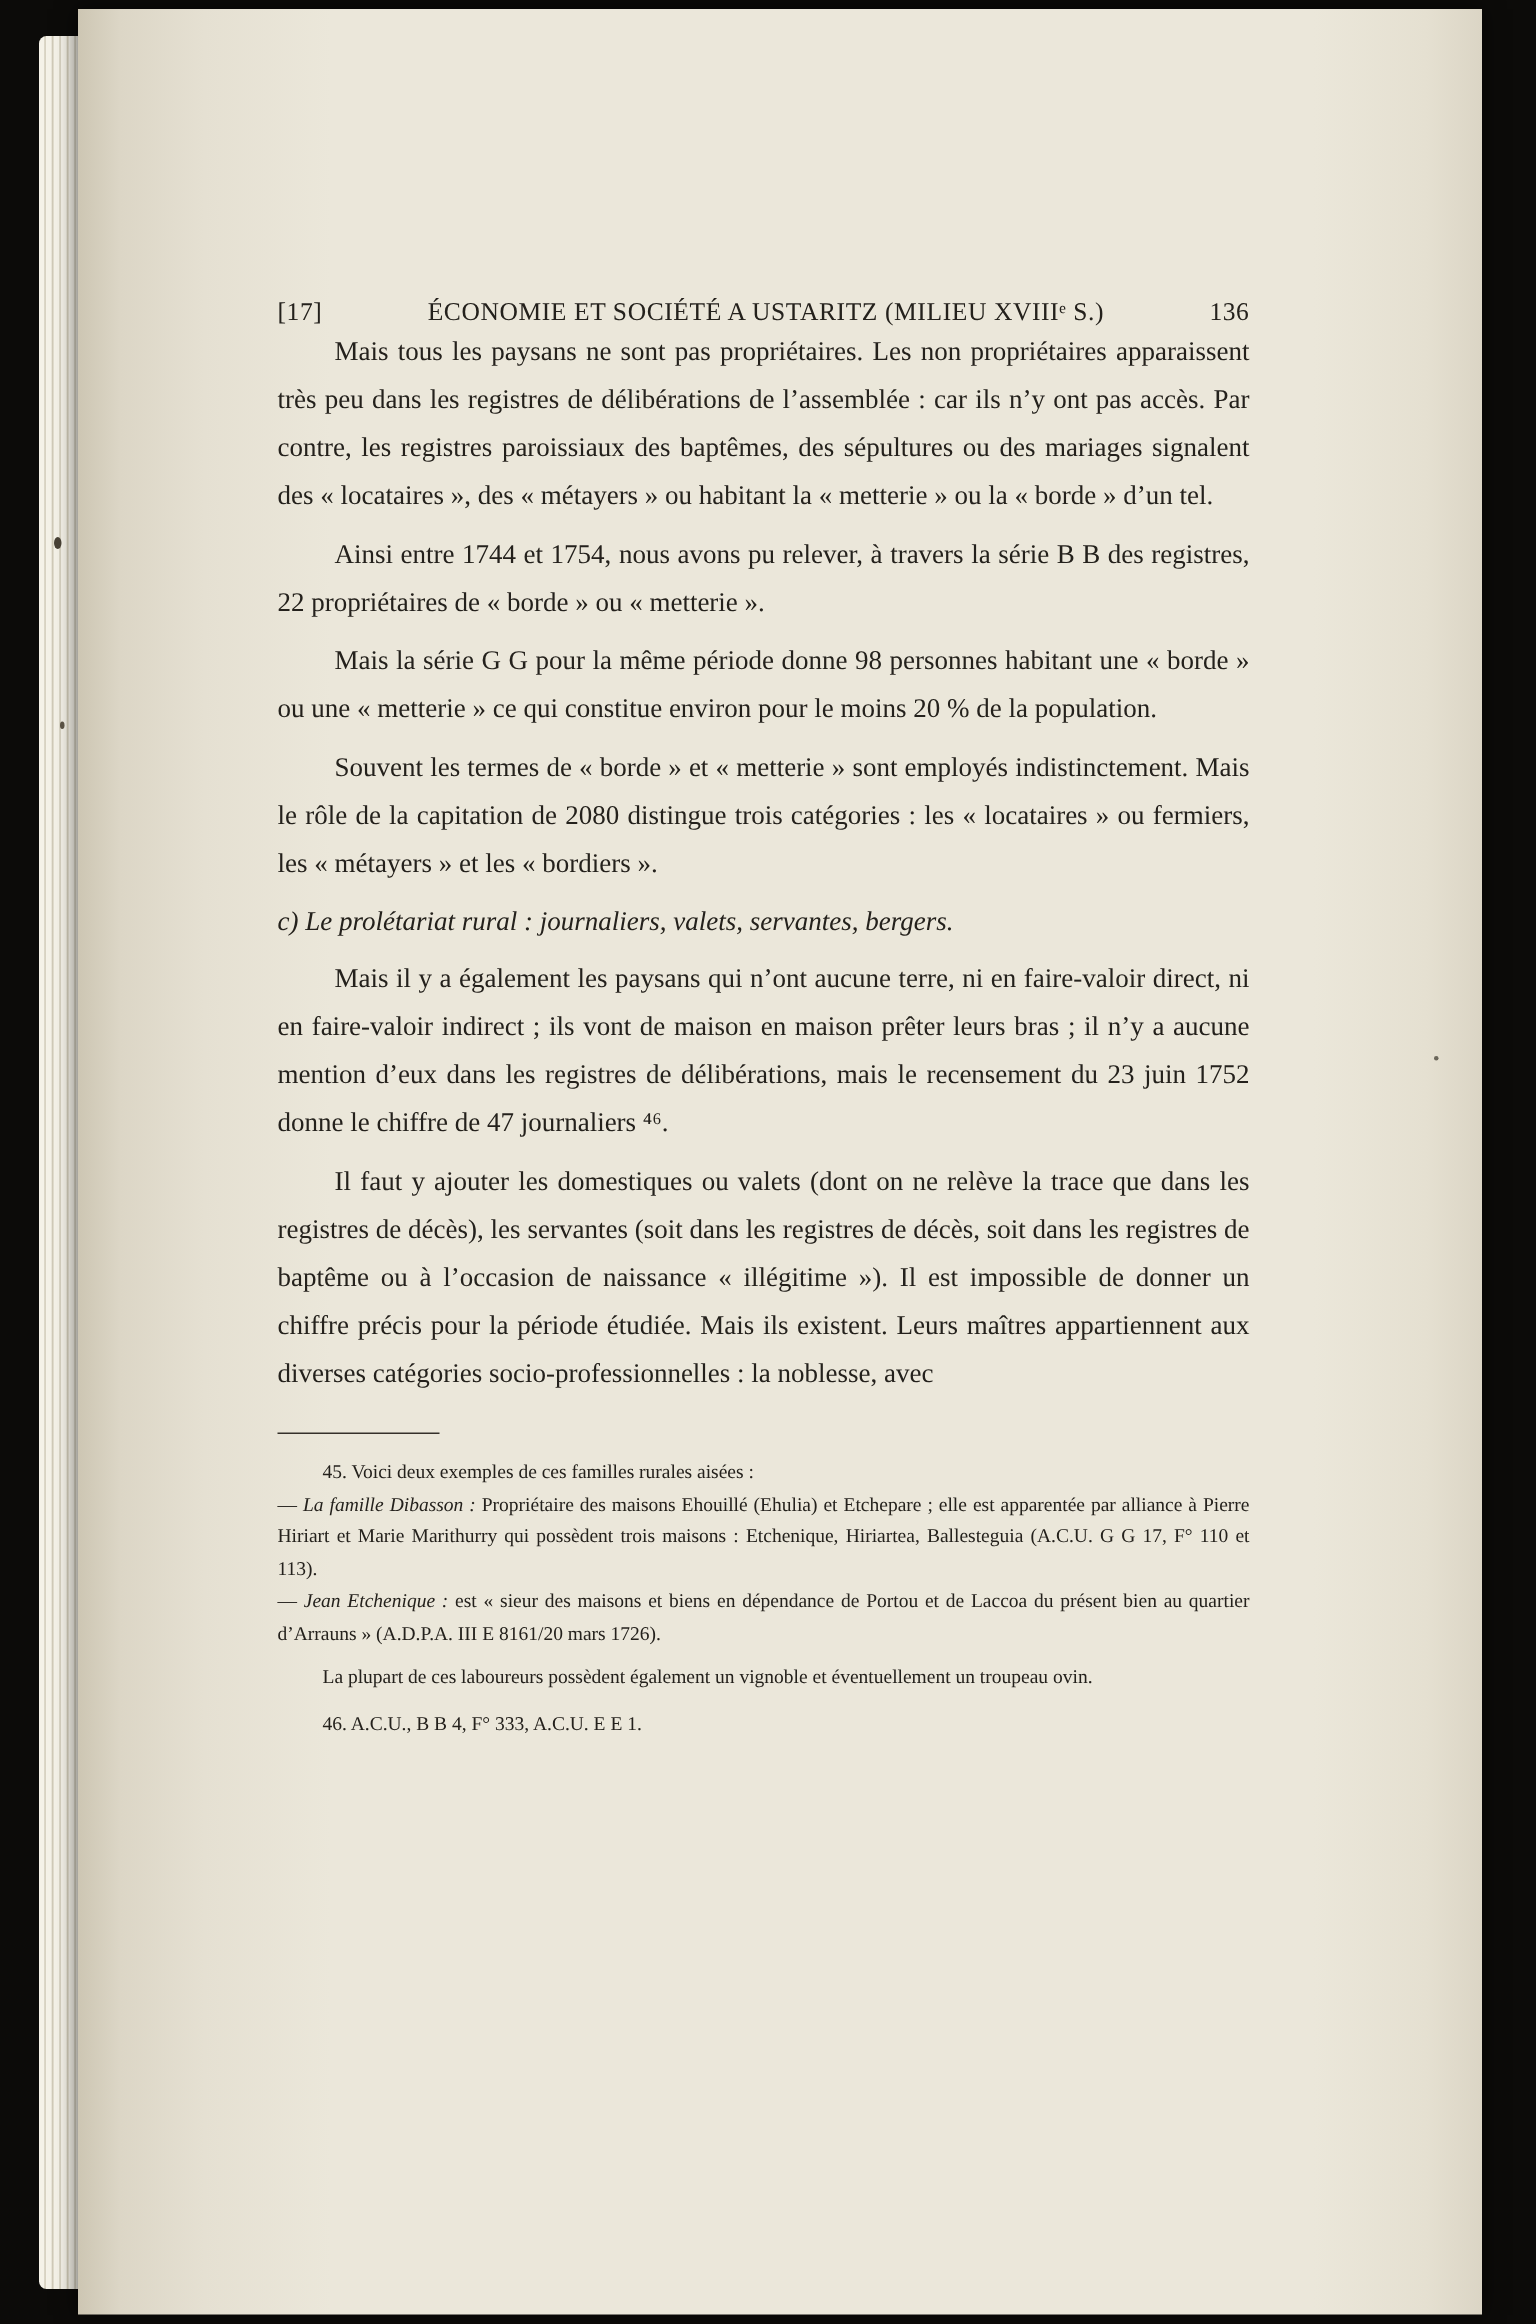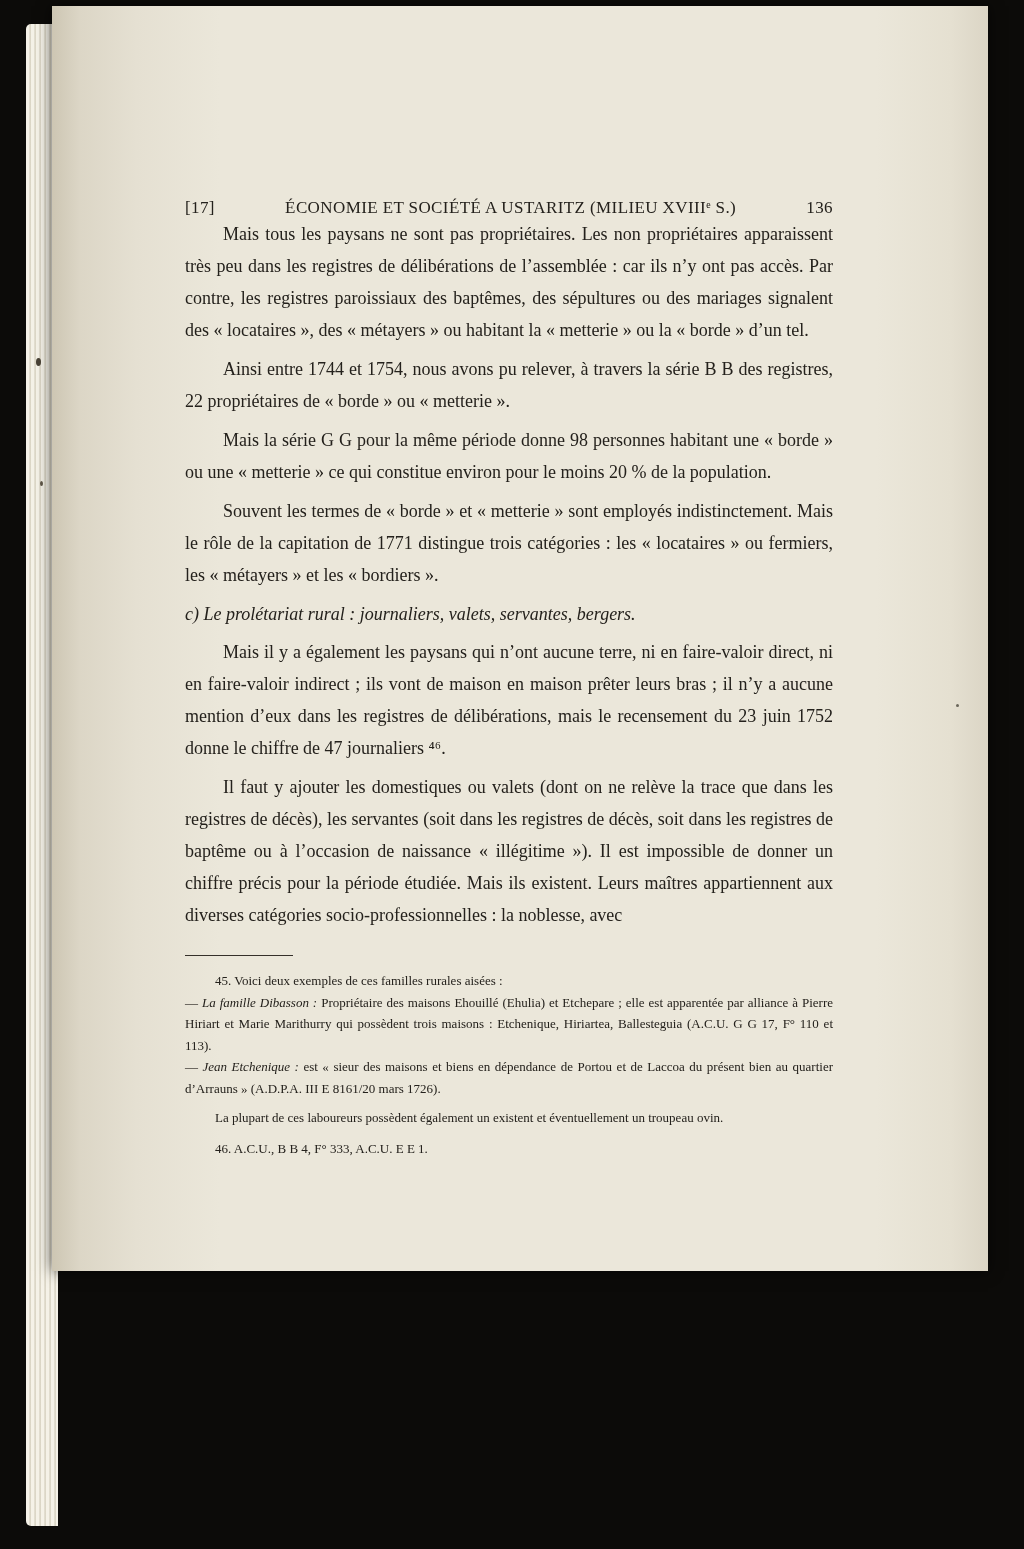--- a/index.html
+++ b/index.html
@@ -14,21 +14,21 @@
   .page-stack {
     position: absolute; left: 26px; top: 24px;
     width: 32px; height: 1502px;
     background: repeating-linear-gradient(90deg,
       #f5f2e8 0px, #f5f2e8 3px, #cfc9b7 4px, #e8e4d6 5px);
     border-radius: 5px 0 0 5px;
   }
   
   .paper {
     position: absolute; left: 52px; top: 6px;
-    width: 936px; height: 1265px;
+    width: 936px; height: 1537px;
     background: linear-gradient(90deg,
       #cdc6b3 0%, #dcd6c6 3%, #e5e0d2 9%, #ebe7da 18%,
       #ebe7da 88%, #e5e0d1 96%, #dbd5c5 100%);
     box-shadow: 0 0 14px rgba(0,0,0,0.65);
   }
   .ink-speck { position: absolute; border-radius: 50%; background: #474034; }
   .speck-a { left: 36px; top: 358px; width: 5px; height: 8px; }
   .speck-b { left: 40px; top: 481px; width: 3px; height: 5px; background:#5a5244; }
   .speck-c { left: 956px; top: 704px; width: 3px; height: 3px; background: #6a665a; }
 
@@ -78,38 +78,38 @@
     <div class="running-head">
       <span>[17]</span>
       <span class="title">ÉCONOMIE ET SOCIÉTÉ A USTARITZ (MILIEU XVIIIᵉ S.)</span>
       <span>136</span>
     </div>
 
     <div class="body-text">
       <p class="para">Mais tous les paysans ne sont pas propriétaires. Les non propriétaires apparaissent très peu dans les registres de délibérations de l’assemblée : car ils n’y ont pas accès. Par contre, les registres paroissiaux des baptêmes, des sépultures ou des mariages signalent des « locataires », des « métayers » ou habitant la « metterie » ou la « borde » d’un tel.</p>
       <p class="para">Ainsi entre 1744 et 1754, nous avons pu relever, à travers la série B B des registres, 22 propriétaires de « borde » ou « metterie ».</p>
       <p class="para">Mais la série G G pour la même période donne 98 personnes habitant une « borde » ou une « metterie » ce qui constitue environ pour le moins 20 % de la population.</p>
-      <p class="para">Souvent les termes de « borde » et « metterie » sont employés indistinctement. Mais le rôle de la capitation de 1771 distingue trois catégories : les « locataires » ou fermiers, les « métayers » et les « bordiers ».</p>
+      <p class="para">Souvent les termes de « borde » et « metterie » sont employés indistinctement. Mais le rôle de la capitation de 2080 distingue trois catégories : les « locataires » ou fermiers, les « métayers » et les « bordiers ».</p>
 
       <p class="section-heading">c) Le prolétariat rural : journaliers, valets, servantes, bergers.</p>
 
       <p class="para">Mais il y a également les paysans qui n’ont aucune terre, ni en faire-valoir direct, ni en faire-valoir indirect ; ils vont de maison en maison prêter leurs bras ; il n’y a aucune mention d’eux dans les registres de délibérations, mais le recensement du 23 juin 1752 donne le chiffre de 47 journaliers ⁴⁶.</p>
       <p class="para">Il faut y ajouter les domestiques ou valets (dont on ne relève la trace que dans les registres de décès), les servantes (soit dans les registres de décès, soit dans les registres de baptême ou à l’occasion de naissance « illégitime »). Il est impossible de donner un chiffre précis pour la période étudiée. Mais ils existent. Leurs maîtres appartiennent aux diverses catégories socio-professionnelles : la noblesse, avec</p>
     </div>
 
     <div class="footnotes">
       <hr class="fn-rule">
 
       <p class="fn-intro">45. Voici deux exemples de ces familles rurales aisées :</p>
 
       <p class="fn-item"><span>— </span><span class="it">La famille Dibasson : </span><span>Propriétaire des maisons Ehouillé (Ehulia) et Etchepare ; elle est apparentée par alliance à Pierre Hiriart et Marie Marithurry qui possèdent trois maisons : Etchenique, Hiriartea, Ballesteguia (A.C.U. G G 17, F° 110 et 113).</span></p>
 
       <p class="fn-item"><span>— </span><span class="it">Jean Etchenique : </span><span>est « sieur des maisons et biens en dépendance de Portou et de Laccoa du présent bien au quartier d’Arrauns » (A.D.P.A. III E 8161/20 mars 1726).</span></p>
 
-      <p class="fn-closing">La plupart de ces laboureurs possèdent également un existent et éventuellement un troupeau ovin.</p>
+      <p class="fn-closing">La plupart de ces laboureurs possèdent également un vignoble et éventuellement un troupeau ovin.</p>
 
       <p class="fn-last">46. A.C.U., B B 4, F° 333, A.C.U. E E 1.</p>
     </div>
 
   </div>
 </div>
 
 <div class="ink-speck speck-a"></div>
 <div class="ink-speck speck-b"></div>
 <div class="ink-speck speck-c"></div>

